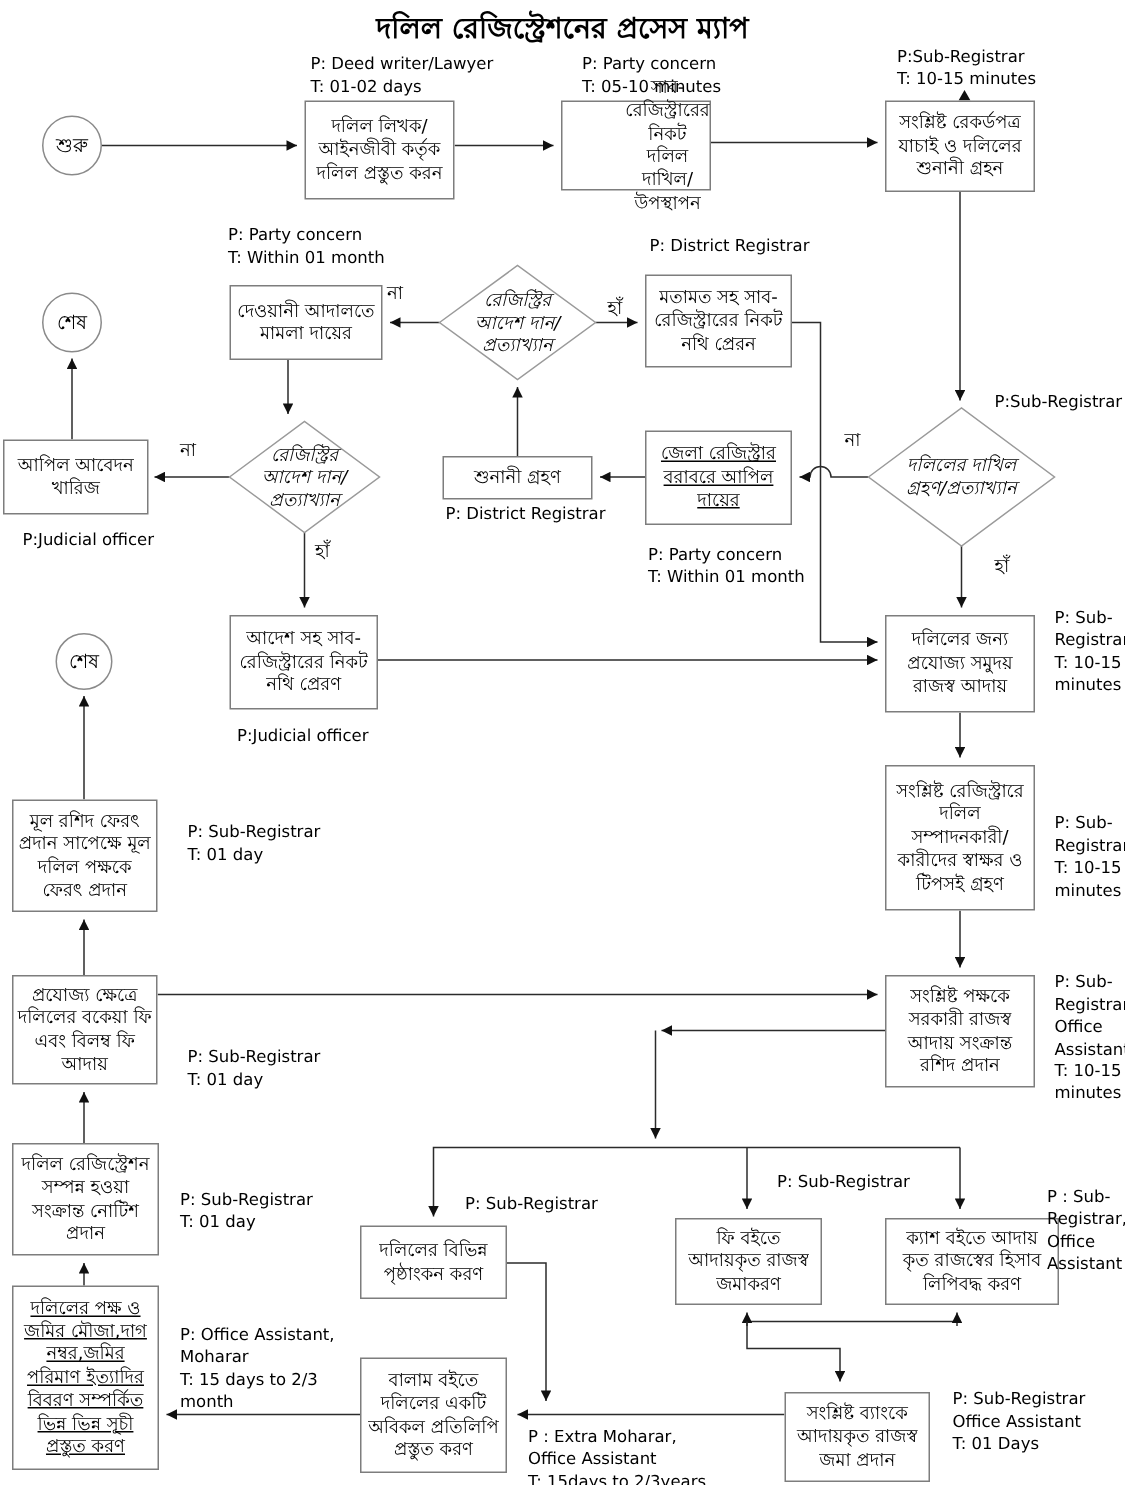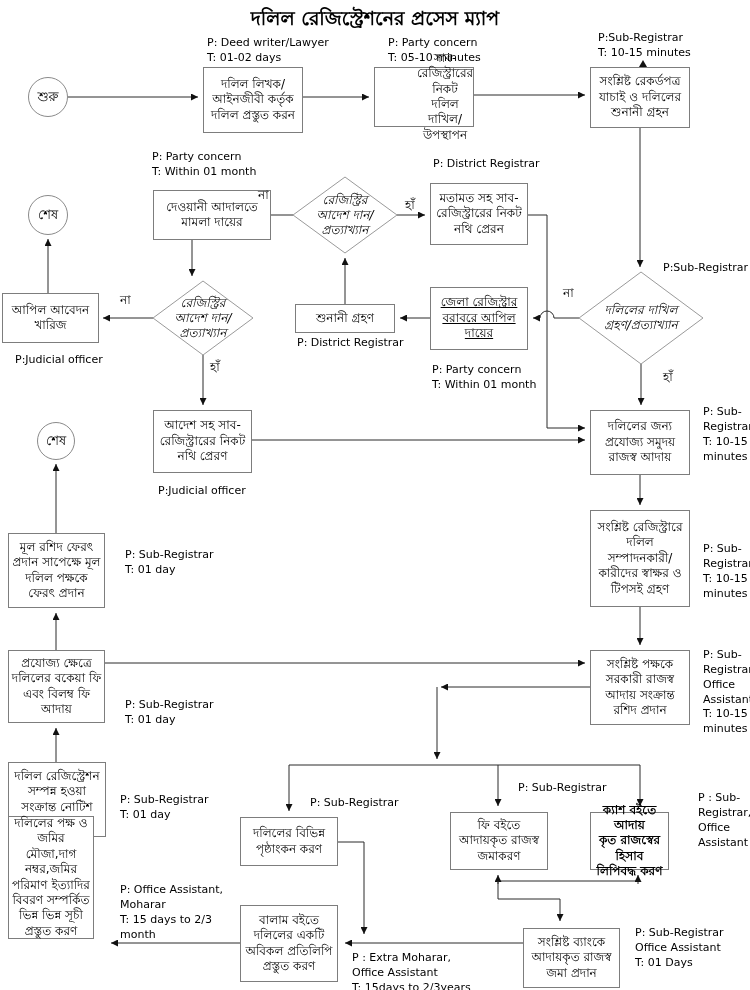--- a/index.html
+++ b/index.html
@@ -88,21 +88,21 @@
 
   <div class="node" style="left:203px;top:67px;width:100px;height:66px;">দলিল লিখক/
 আইনজীবী কর্তৃক
 দলিল প্রস্তুত করন</div>
   <div class="node" style="left:374px;top:67px;width:100px;height:60px;padding-left:44px;">সাব-রেজিস্ট্রারের
 নিকট দলিল
 দাখিল/উপস্থাপন</div>
   <div class="node" style="left:590px;top:67px;width:100px;height:61px;">সংশ্লিষ্ট রেকর্ডপত্র
 যাচাই ও দলিলের
 শুনানী গ্রহন</div>
-  <div class="node" style="left:153px;top:190px;width:118px;height:50px;">দেওয়ানী আদালতে
+  <div class="node" style="left:153px;top:190px;width:102px;height:50px;">দেওয়ানী আদালতে
 মামলা দায়ের</div>
   <div class="node" style="left:430px;top:183px;width:98px;height:62px;">মতামত সহ সাব-
 রেজিস্ট্রারের নিকট
 নথি প্রেরন</div>
   <div class="node" style="left:295px;top:304px;width:100px;height:29px;">শুনানী গ্রহণ</div>
   <div class="node" style="left:430px;top:287px;width:98px;height:63px;text-decoration:underline;">জেলা রেজিস্ট্রার
 বরাবরে আপিল
 দায়ের</div>
   <div class="node" style="left:2px;top:293px;width:97px;height:50px;">আপিল আবেদন
 খারিজ</div>
@@ -126,33 +126,33 @@
 দলিল পক্ষকে
 ফেরৎ প্রদান</div>
   <div class="node" style="left:8px;top:650px;width:97px;height:73px;">প্রযোজ্য ক্ষেত্রে
 দলিলের বকেয়া ফি
 এবং বিলম্ব ফি
 আদায়</div>
   <div class="node" style="left:8px;top:762px;width:98px;height:75px;">দলিল রেজিস্ট্রেশন
 সম্পন্ন হওয়া
 সংক্রান্ত নোটিশ
 প্রদান</div>
-  <div class="node" style="left:8px;top:816px;width:86px;height:123px;">দলিলের পক্ষ ও
+  <div class="node" style="left:8px;top:857px;width:98px;height:123px;text-decoration:underline;">দলিলের পক্ষ ও
 জমির মৌজা,দাগ
 নম্বর,জমির
 পরিমাণ ইত্যাদির
 বিবরণ সম্পর্কিত
 ভিন্ন ভিন্ন সূচী
 প্রস্তুত করণ</div>
   <div class="node" style="left:240px;top:817px;width:98px;height:49px;">দলিলের বিভিন্ন
 পৃষ্ঠাংকন করণ</div>
   <div class="node" style="left:450px;top:812px;width:98px;height:58px;">ফি বইতে
 আদায়কৃত রাজস্ব
 জমাকরণ</div>
-  <div class="node" style="left:590px;top:812px;width:79px;height:58px;font-weight:bold;">ক্যাশ বইতে আদায়
+  <div class="node" style="left:590px;top:812px;width:116px;height:58px;">ক্যাশ বইতে আদায়
 কৃত রাজস্বের হিসাব
 লিপিবদ্ধ করণ</div>
   <div class="node" style="left:523px;top:928px;width:97px;height:60px;">সংশ্লিষ্ট ব্যাংকে
 আদায়কৃত রাজস্ব
 জমা প্রদান</div>
   <div class="node" style="left:240px;top:905px;width:98px;height:77px;">বালাম বইতে
 দলিলের একটি
 অবিকল প্রতিলিপি
 প্রস্তুত করণ</div>
 

